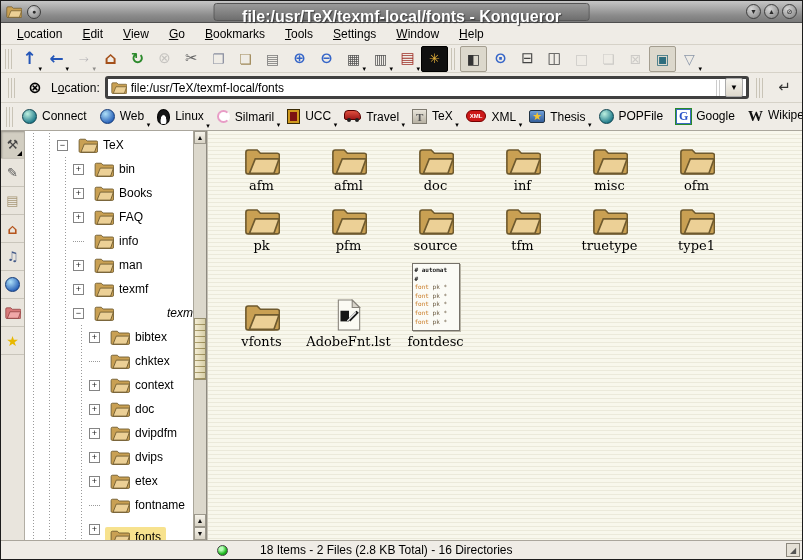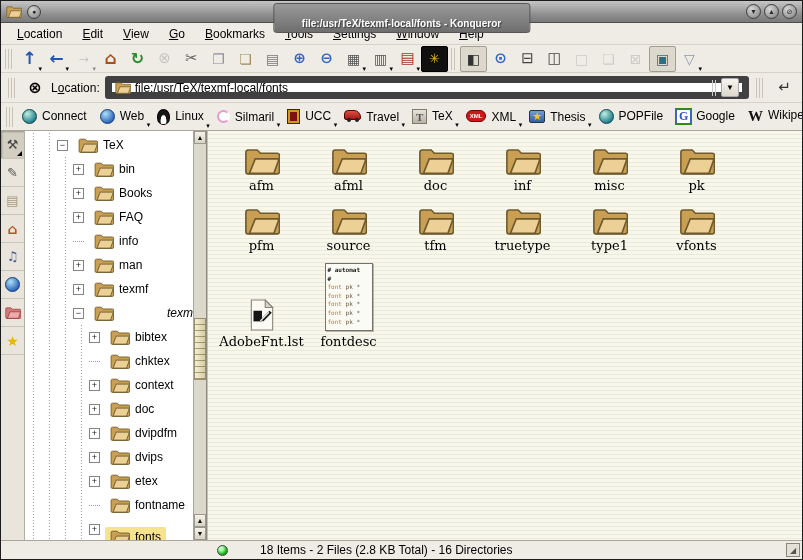--- a/index.html
+++ b/index.html
@@ -6,21 +6,21 @@
   html,body { background:#555; }
   body { font-family:"Liberation Sans", sans-serif; font-size:12px; color:#000; }
   .window { width:803px; height:560px; border:1px solid #1c1c1c; background:#efece6;
             display:flex; flex-direction:column; position:relative; overflow:hidden; }
 
   
   .titlebar { height:22px; flex:none; background:linear-gradient(#c6c6c6,#8a8a8a 70%,#7a7a7a);
               border-bottom:1px solid #4e4e4e; display:flex; align-items:center; padding:0 5px; gap:5px; position:relative; }
   .title-pill { position:absolute; left:50%; transform:translateX(-50%); top:2px; height:18px;
                 background:linear-gradient(#9a9a9a,#6e6e6e); border:1px solid #565656; border-radius:3px;
-                color:#fff; font-weight:bold; font-size:10px; padding:14px 28px; white-space:nowrap;
+                color:#fff; font-weight:bold; font-size:16px; padding:4px 28px; white-space:nowrap;
                 text-shadow:1px 1px 1px #3a3a3a; }
   .win-controls { margin-left:auto; display:flex; gap:3px; }
   .wbtn { width:15px; height:15px; border-radius:50%; border:1px solid #3e3e3e; color:#2a2a2a;
           background:radial-gradient(circle at 35% 30%, #d6d6d6, #7e7e7e); font-size:7px;
           display:flex; align-items:center; justify-content:center; line-height:1; }
   .sticky { width:14px; height:14px; }
 
   
   .menubar { height:22px; flex:none; display:flex; align-items:center; padding:0 8px; gap:4px;
              background:#efece6; border-bottom:1px solid #d6d2c8; }
@@ -38,21 +38,21 @@
   .tbtn.disabled { opacity:.4; }
   .caret { position:absolute; right:0; bottom:-1px; font-size:7px; color:#000; line-height:1; }
   .sep { width:6px; height:22px; margin:0 3px; flex:none;
          background:repeating-linear-gradient(90deg,#c9c4b7 0 1px,transparent 1px 3px); }
   .g { display:inline-block; line-height:1; font-family:"DejaVu Sans", sans-serif; }
 
   
   .locbar { height:30px; flex:none; display:flex; align-items:center; gap:5px; padding:0 5px;
             background:#efece6; border-bottom:1px solid #d6d2c8; }
   .clear-btn { font-size:16px; font-weight:bold; width:22px; text-align:center; }
-  .combo { flex:1; height:23px; background:#fff; border:7px solid #404040; border-radius:3px;
+  .combo { flex:1; height:23px; background:#fff; border:3px solid #404040; border-radius:3px;
            display:flex; align-items:center; padding:0 3px; gap:4px; }
   .combo-text { flex:1; white-space:nowrap; overflow:hidden; }
   .combo-sep { width:5px; height:16px; background:repeating-linear-gradient(90deg,#ccc 0 1px,transparent 1px 3px); }
   .combo-arrow { width:18px; height:19px; border:1px solid #aaa; border-radius:2px;
                  background:linear-gradient(#f6f4ee,#ddd8cc); font-size:8px;
                  display:flex; align-items:center; justify-content:center; }
   .go-btn { width:25px; height:24px; border:1px solid transparent; display:flex; align-items:center;
             justify-content:center; font-size:15px; color:#333; }
 
   
@@ -688,20 +688,29 @@
             </span>
             <div class="flabel">misc</div>
           </div>
           <div class="cell">
             <span class="bmi">
               <svg width="36" height="29" viewBox="0 0 22 18">
                 <path d="M1 16 V4 q0-1.5 1.5-1.5 H8 l2 2 h10.5 q1.3 0 1.3 1.3 V16 q0 1.3-1.3 1.3 H2.3 q-1.3 0-1.3-1.3 Z" fill="#c9a053" stroke="#6f5a2e"></path>
                 <path d="M3.2 17 L6.8 8 H21.6 L18.4 17 Z" fill="#ecd096" stroke="#6f5a2e"></path>
               </svg>
             </span>
+            <div class="flabel">ofm</div>
+          </div>
+          <div class="cell">
+            <span class="bmi">
+              <svg width="36" height="29" viewBox="0 0 22 18">
+                <path d="M1 16 V4 q0-1.5 1.5-1.5 H8 l2 2 h10.5 q1.3 0 1.3 1.3 V16 q0 1.3-1.3 1.3 H2.3 q-1.3 0-1.3-1.3 Z" fill="#c9a053" stroke="#6f5a2e"></path>
+                <path d="M3.2 17 L6.8 8 H21.6 L18.4 17 Z" fill="#ecd096" stroke="#6f5a2e"></path>
+              </svg>
+            </span>
             <div class="flabel">pk</div>
           </div>
           <div class="cell">
             <span class="bmi">
               <svg width="36" height="29" viewBox="0 0 22 18">
                 <path d="M1 16 V4 q0-1.5 1.5-1.5 H8 l2 2 h10.5 q1.3 0 1.3 1.3 V16 q0 1.3-1.3 1.3 H2.3 q-1.3 0-1.3-1.3 Z" fill="#c9a053" stroke="#6f5a2e"></path>
                 <path d="M3.2 17 L6.8 8 H21.6 L18.4 17 Z" fill="#ecd096" stroke="#6f5a2e"></path>
               </svg>
             </span>
             <div class="flabel">pfm</div>

